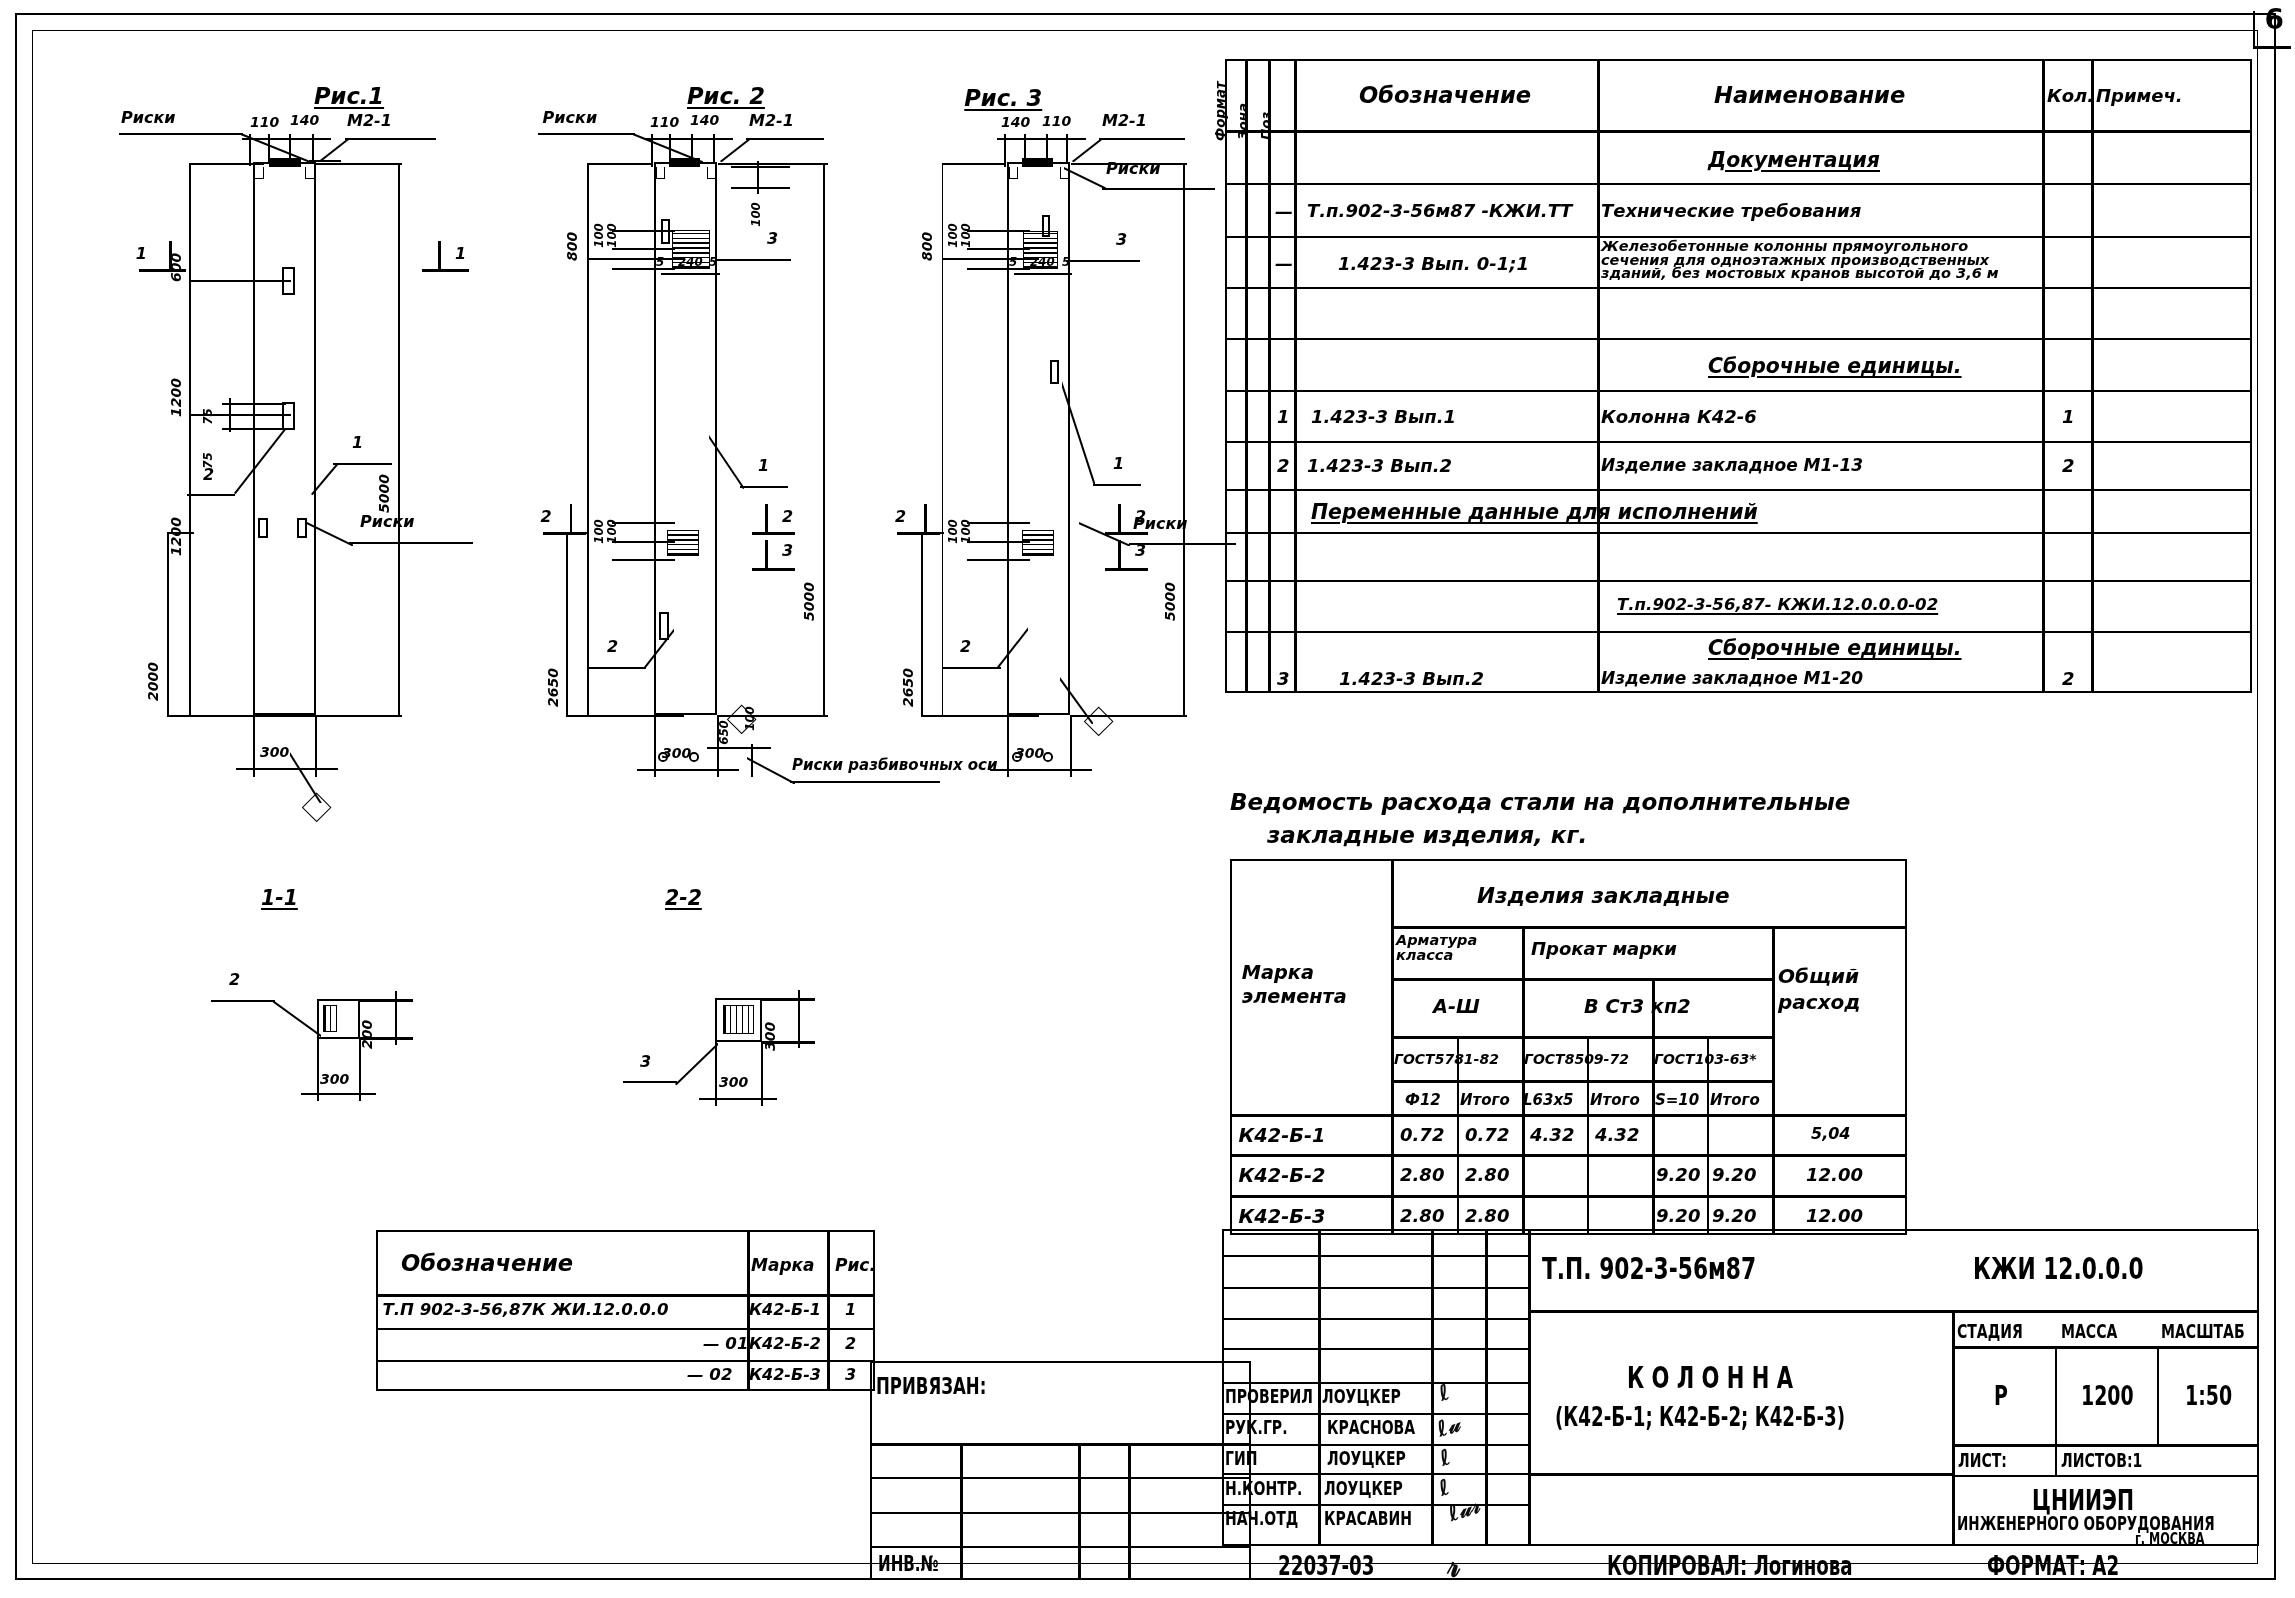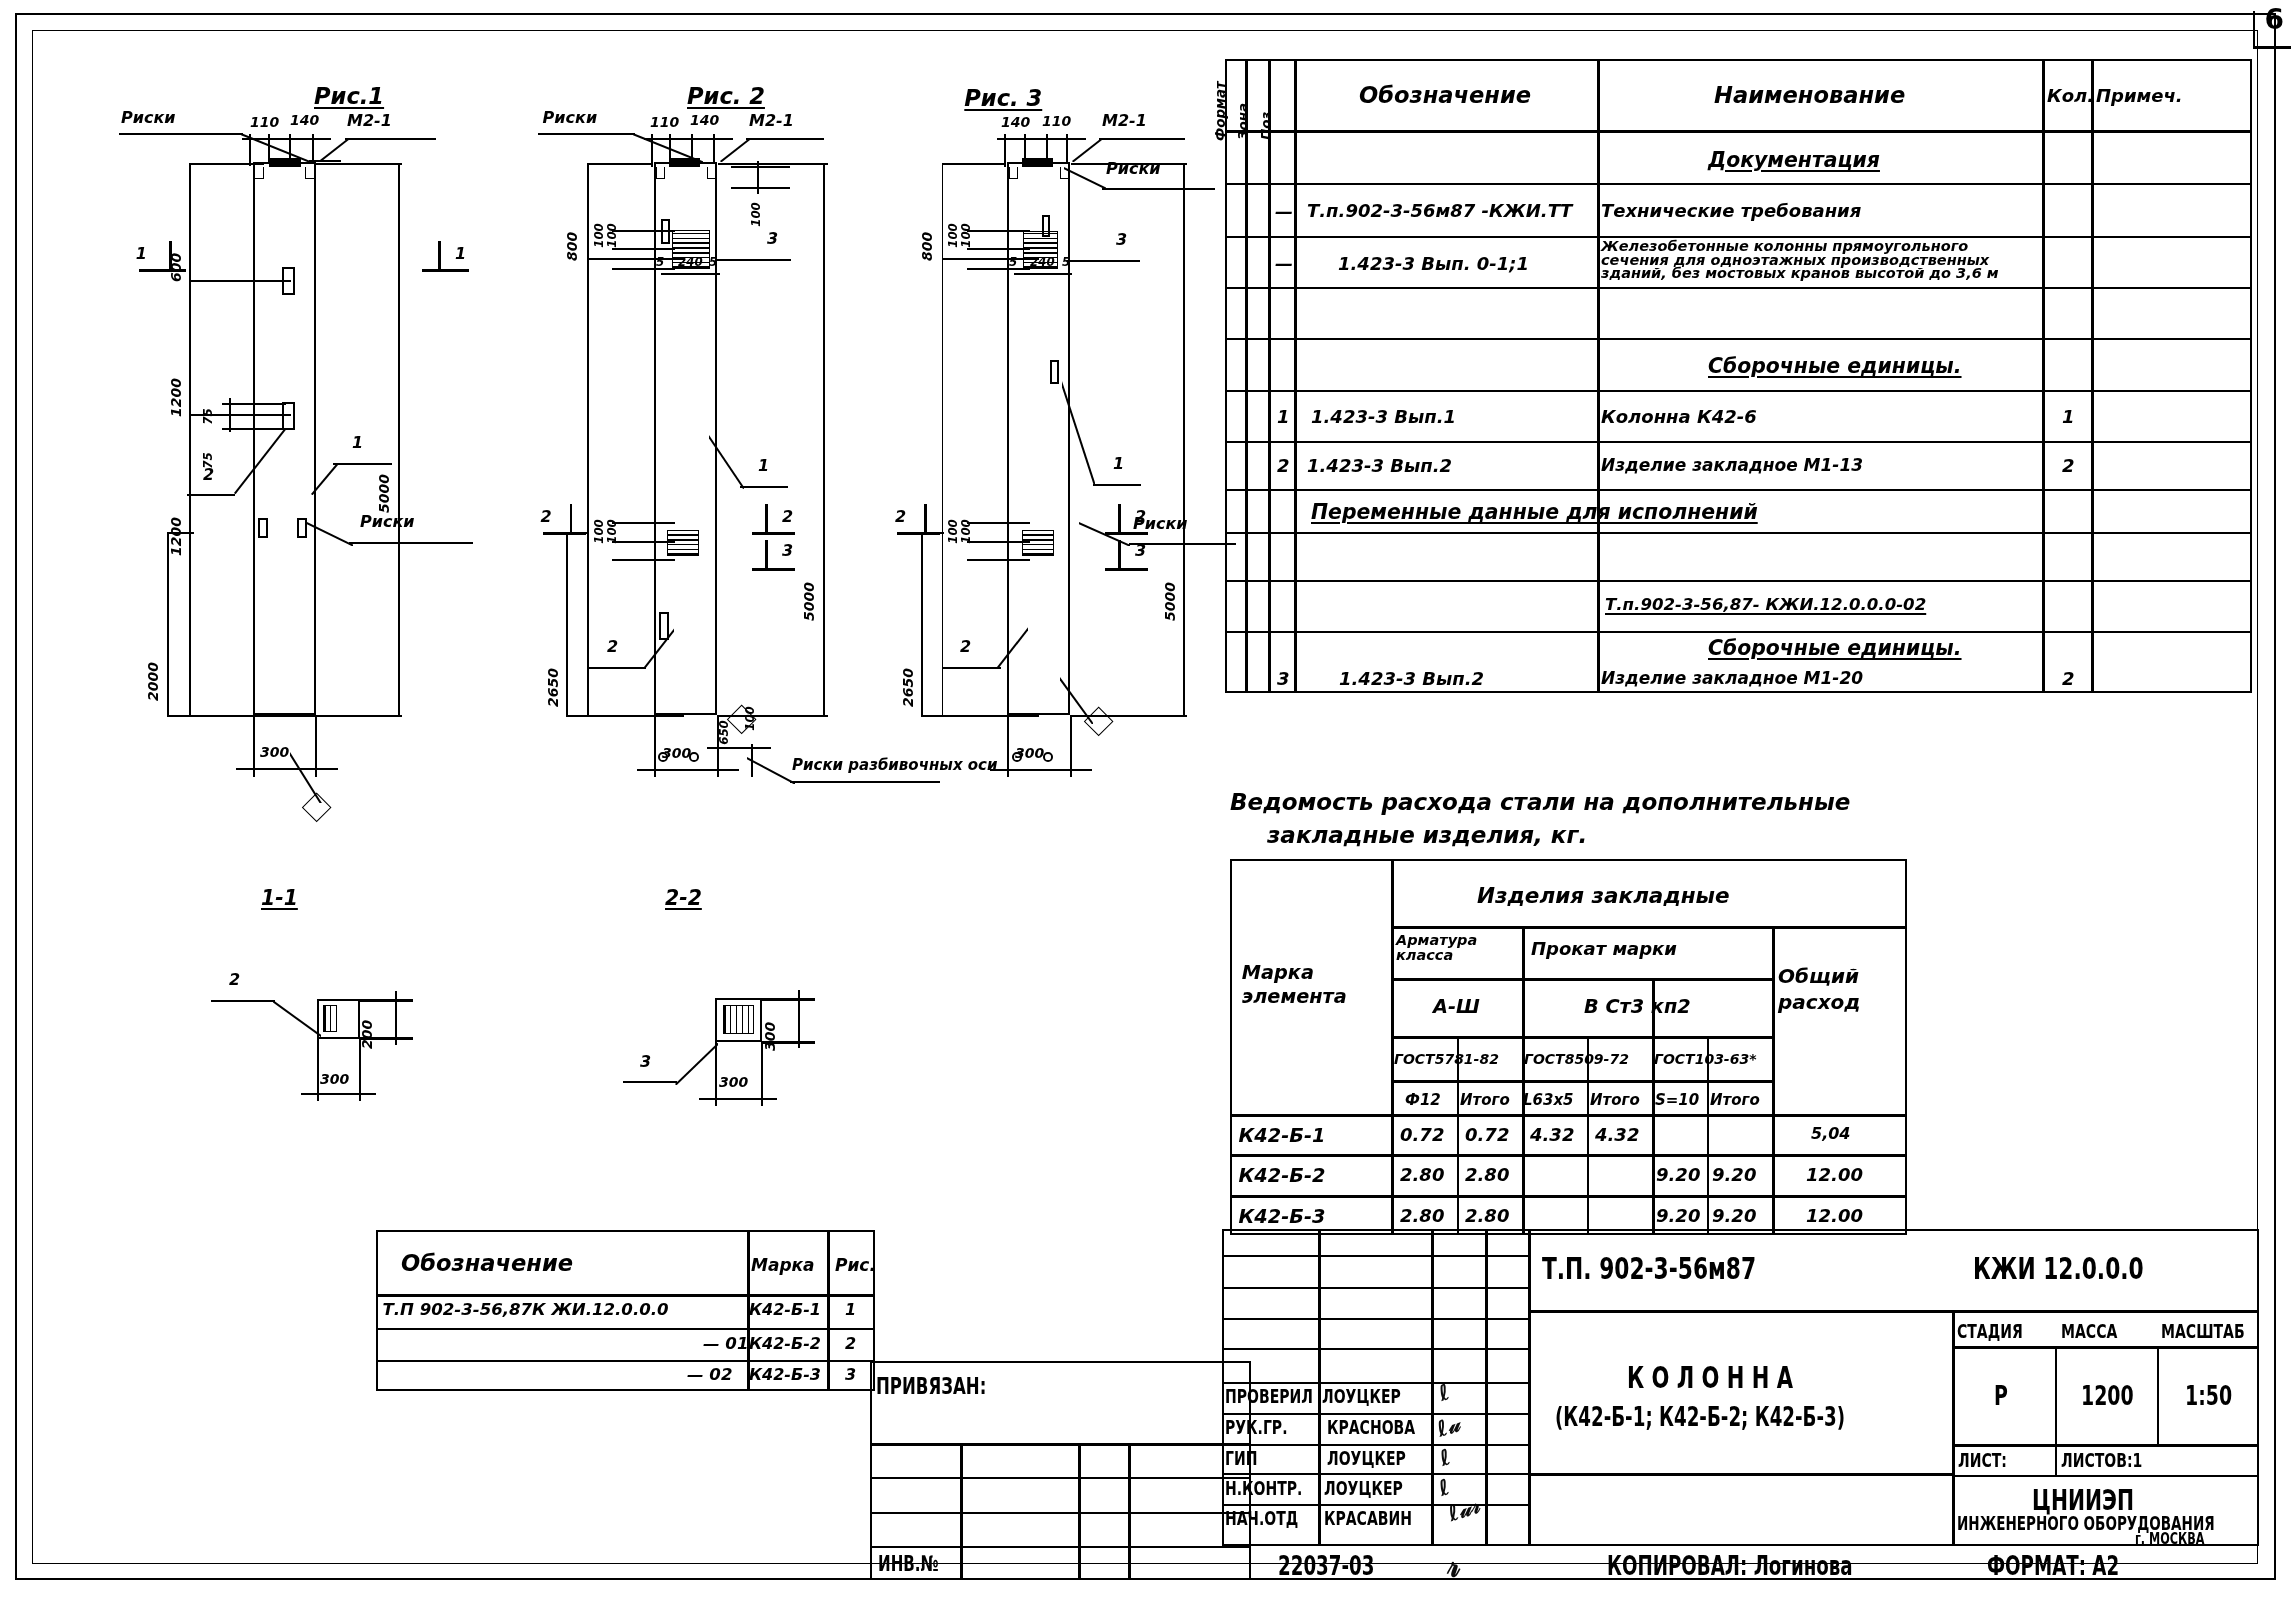--- a/index.html
+++ b/index.html
@@ -525,21 +525,21 @@
     <span class="ttl" style="position:absolute;left:82px;top:14px;font-size:18px;">1.423-3        Вып.2</span>
     <span class="ttl" style="position:absolute;left:376px;top:14px;font-size:17px;">Изделие закладное М1-13</span>
     <span class="ttl" style="position:absolute;left:837px;top:14px;font-size:18px;">2</span>
   </div>
 
   <div class="abs" style="left:0;top:430px;width:1027px;height:43px;">
     <span class="ttl ul" style="position:absolute;left:86px;top:10.7px;font-size:20.4px;">Переменные данные для исполнений</span>
   </div>
 
 
-  <div class="abs" style="left:4px;top:521px;width:1027px;height:51px;">
+  <div class="abs" style="left:16px;top:521px;width:1027px;height:51px;">
     <span class="ttl ul" style="position:absolute;left:376px;top:15px;font-size:16.6px;">Т.п.902-3-56,87- КЖИ.12.0.0.0-02</span>
   </div>
 
   <div class="abs" style="left:0;top:572px;width:1027px;height:33px;">
     <span class="ttl ul" style="position:absolute;left:483px;top:5.4px;font-size:20.4px;">Сборочные единицы.</span>
   </div>
 
   <div class="abs" style="left:0;top:605px;width:1027px;height:28.5px;">
     <span class="ttl" style="position:absolute;left:52px;top:4.3px;font-size:18px;">3</span>
     <span class="ttl" style="position:absolute;left:114px;top:4.3px;font-size:18px;">1.423-3        Вып.2</span>

